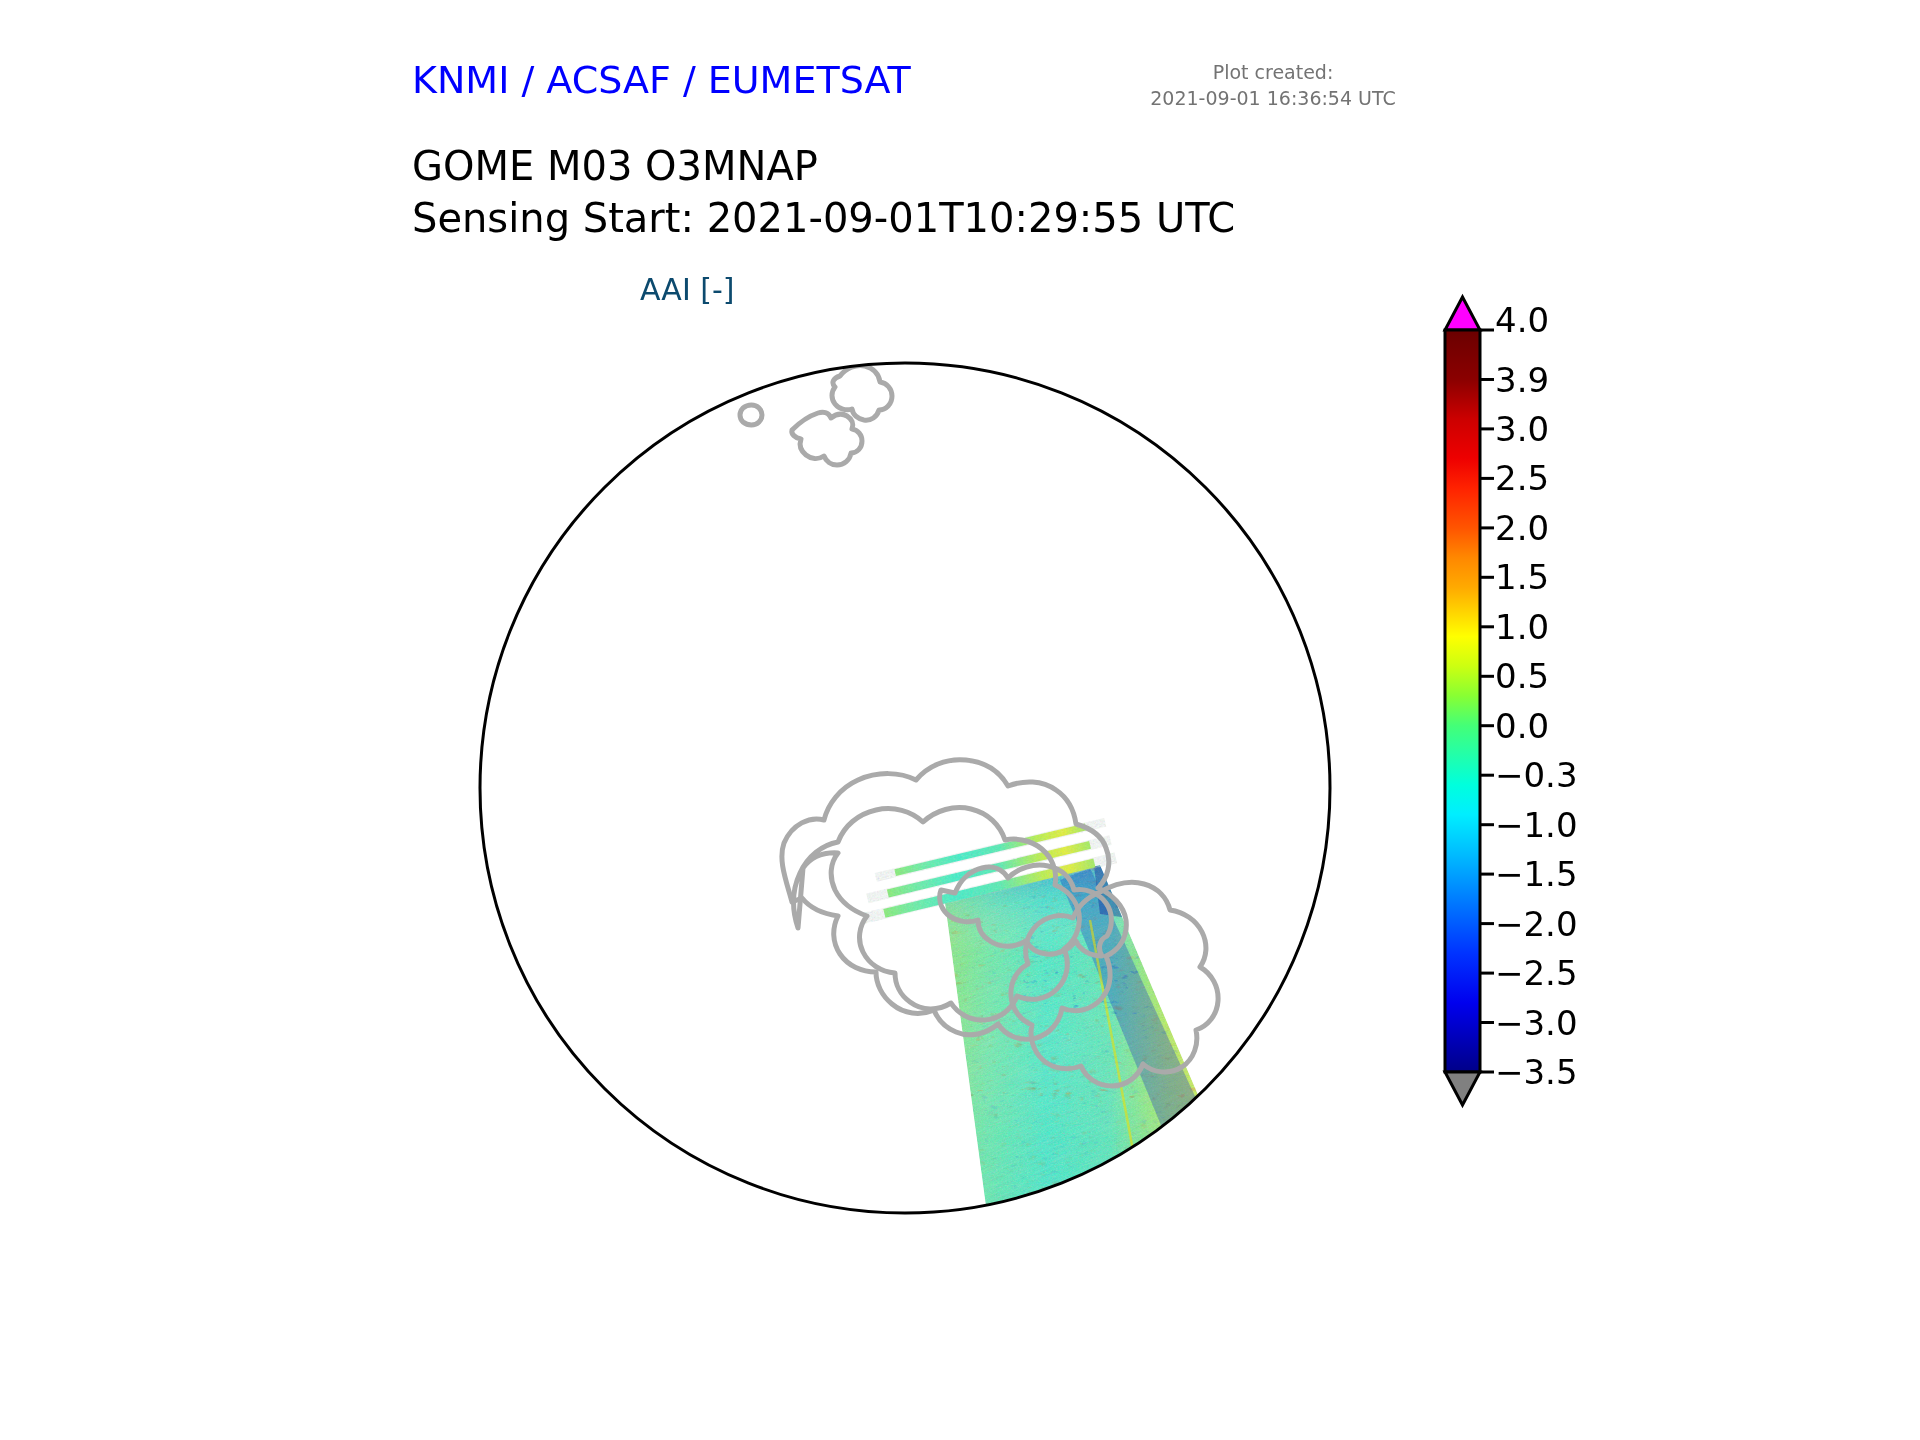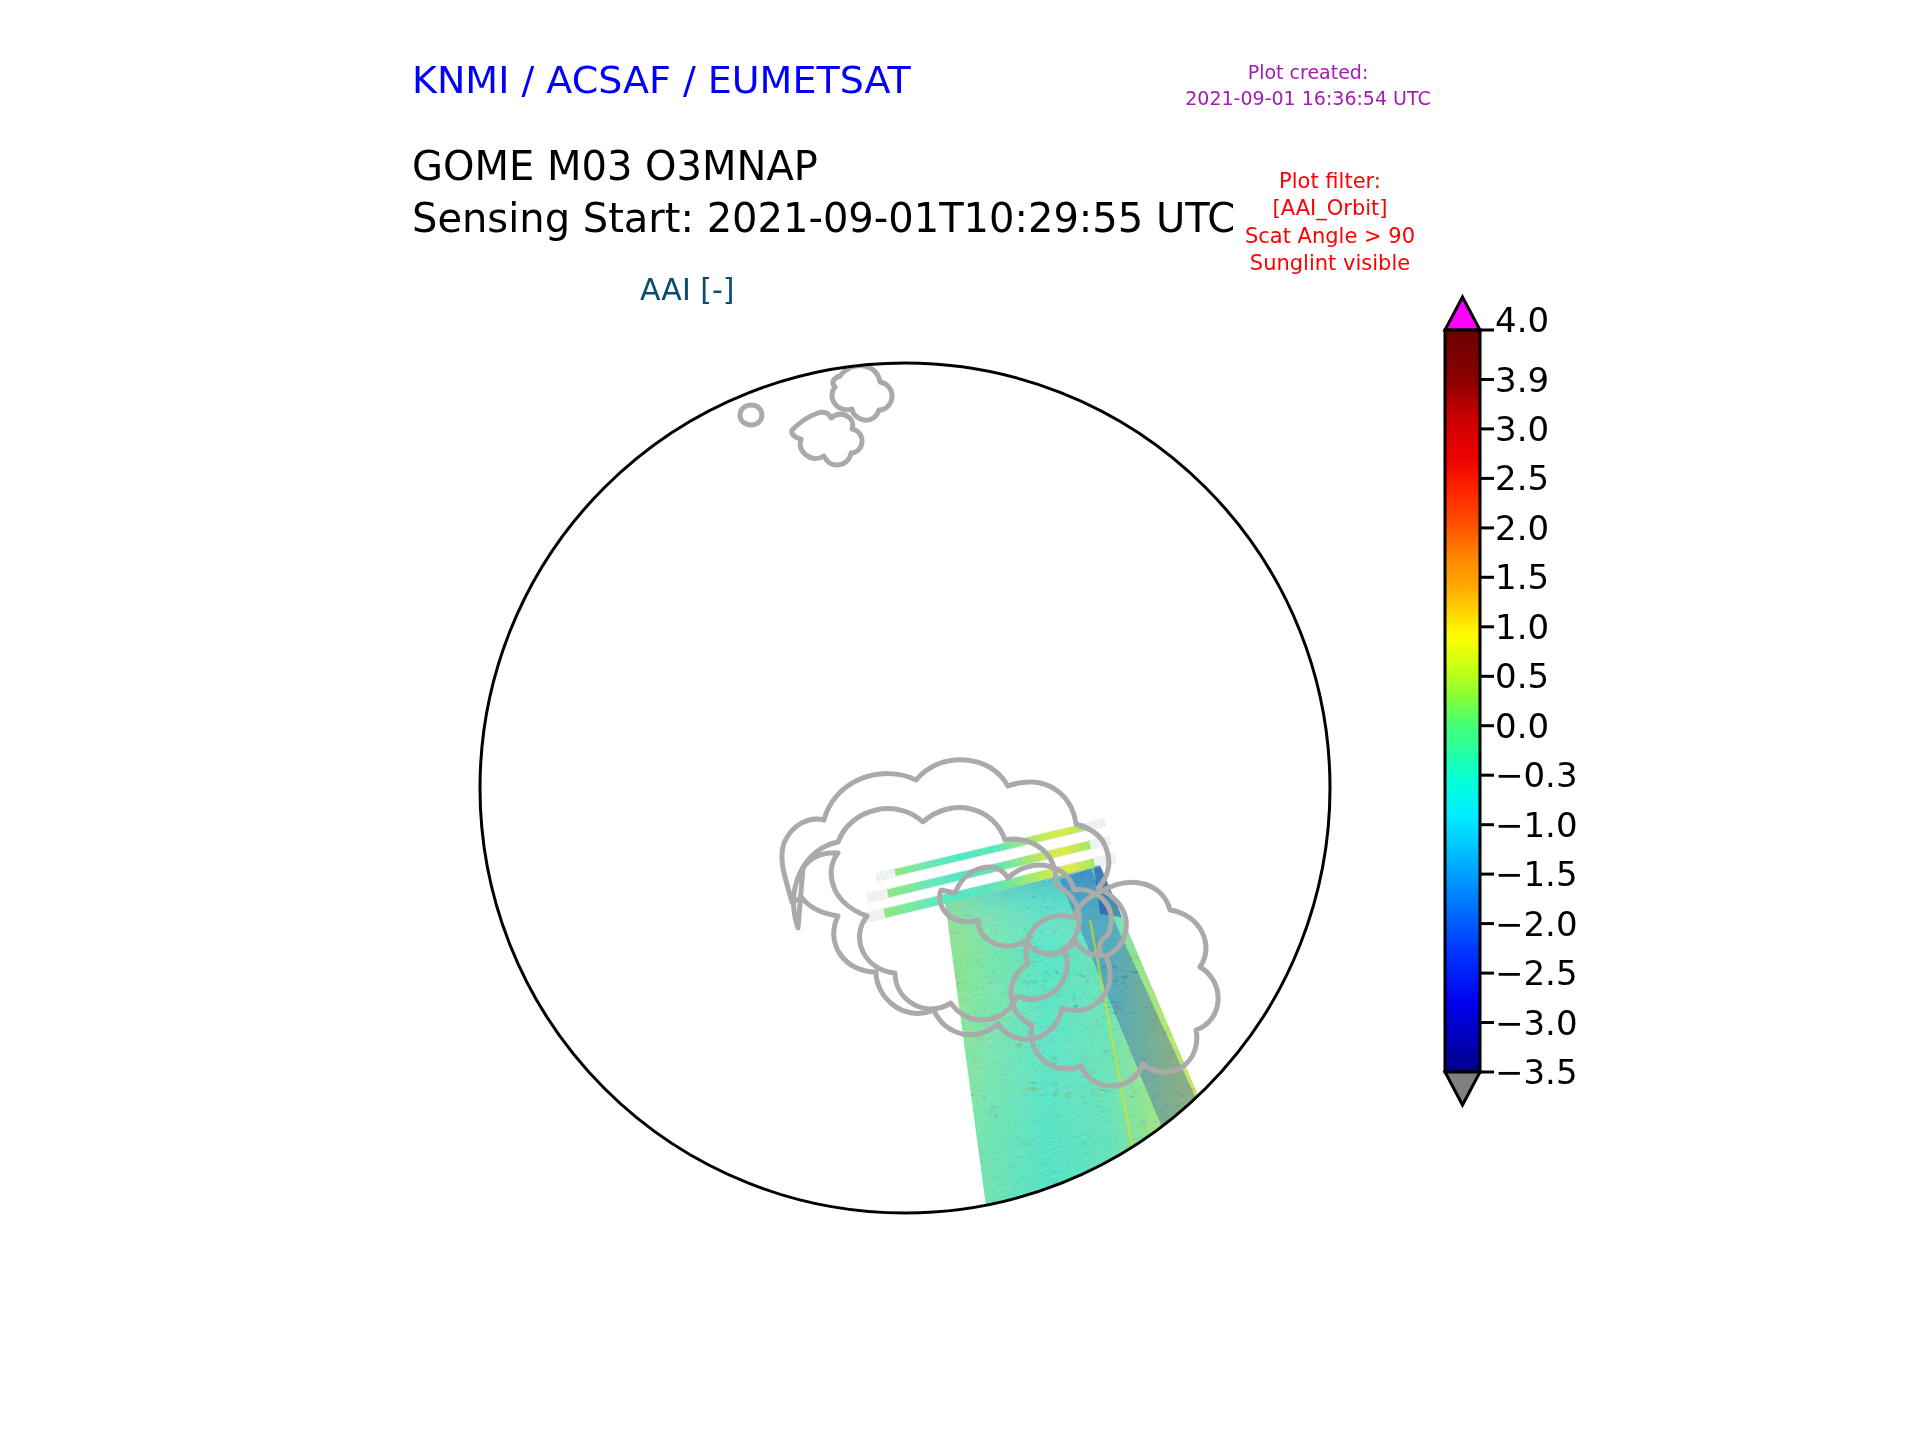--- a/index.html
+++ b/index.html
@@ -29,26 +29,26 @@
     left: 412px;
     top: 58px;
     font-size: 38px;
     color: #0000ff;
     white-space: nowrap;
     letter-spacing: 0px;
   }
 
   .plot-created {
     position: absolute;
-    left: 1148px;
+    left: 1113px;
     top: 60px;
     width: 320px;
     text-align: center;
     font-size: 19px;
-    color: #a21caf;
+    color: #737373;
     line-height: 1.35;
   }
   .plot-created div { white-space: nowrap; }
 
   .meta-block {
     position: absolute;
     left: 412px;
     top: 140px;
     font-size: 40px;
     color: #000000;
@@ -122,26 +122,20 @@
     <div>2021-09-01 16:36:54 UTC</div>
   </div>
 
   <div class="meta-block">
     <div>GOME M03 O3MNAP</div>
     <div>Sensing Start: 2021-09-01T10:29:55 UTC</div>
   </div>
 
   <div class="axis-title">AAI [-]</div>
 
-  <div class="filter-block">
-    <div>Plot filter:</div>
-    <div>[AAI_Orbit]</div>
-    <div>Scat Angle &gt; 90</div>
-    <div>Sunglint visible</div>
-  </div>
 
   <div id="map-area">
     <svg id="map-svg" width="1010" height="1020" viewBox="0 0 1010 1020">
       <defs>
         <clipPath id="globe-clip">
           <circle cx="505" cy="508" r="425"></circle>
         </clipPath>
 
         <linearGradient id="swathBase" x1="0" y1="0" x2="1" y2="0">
           <stop offset="0%" stop-color="#7ef06a"></stop>

